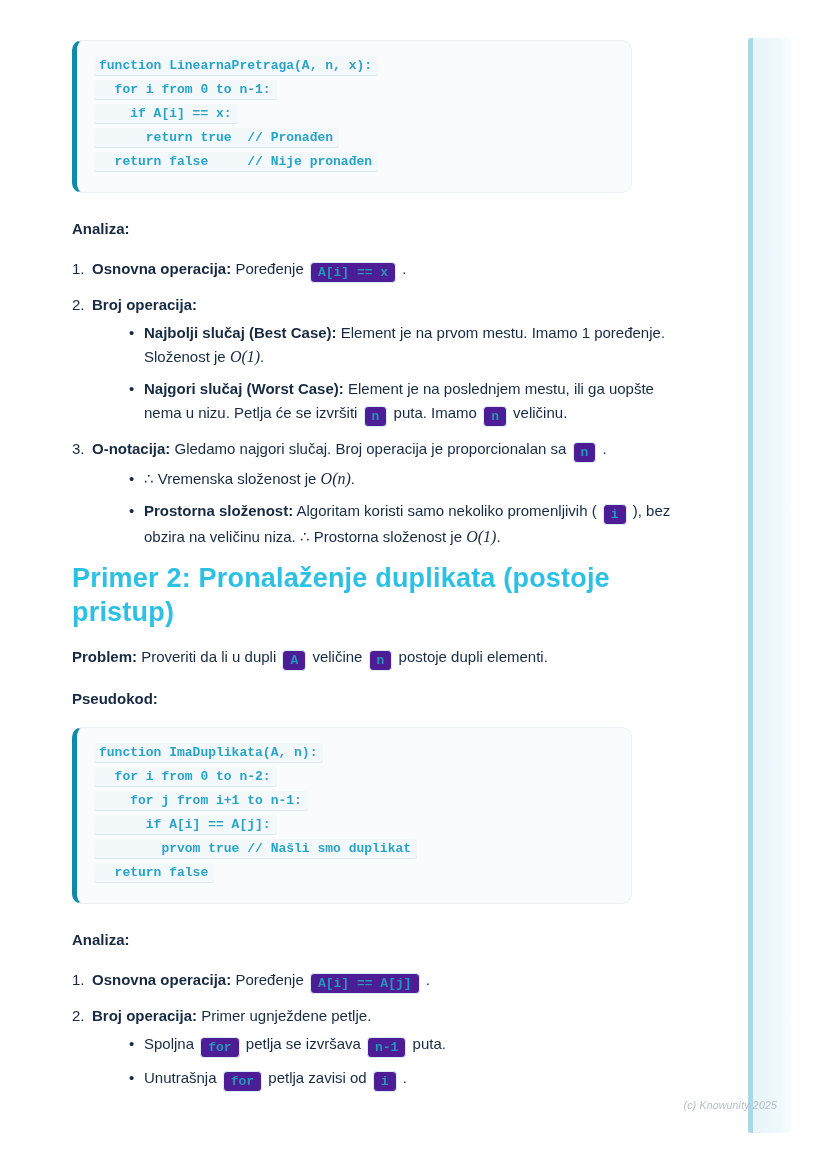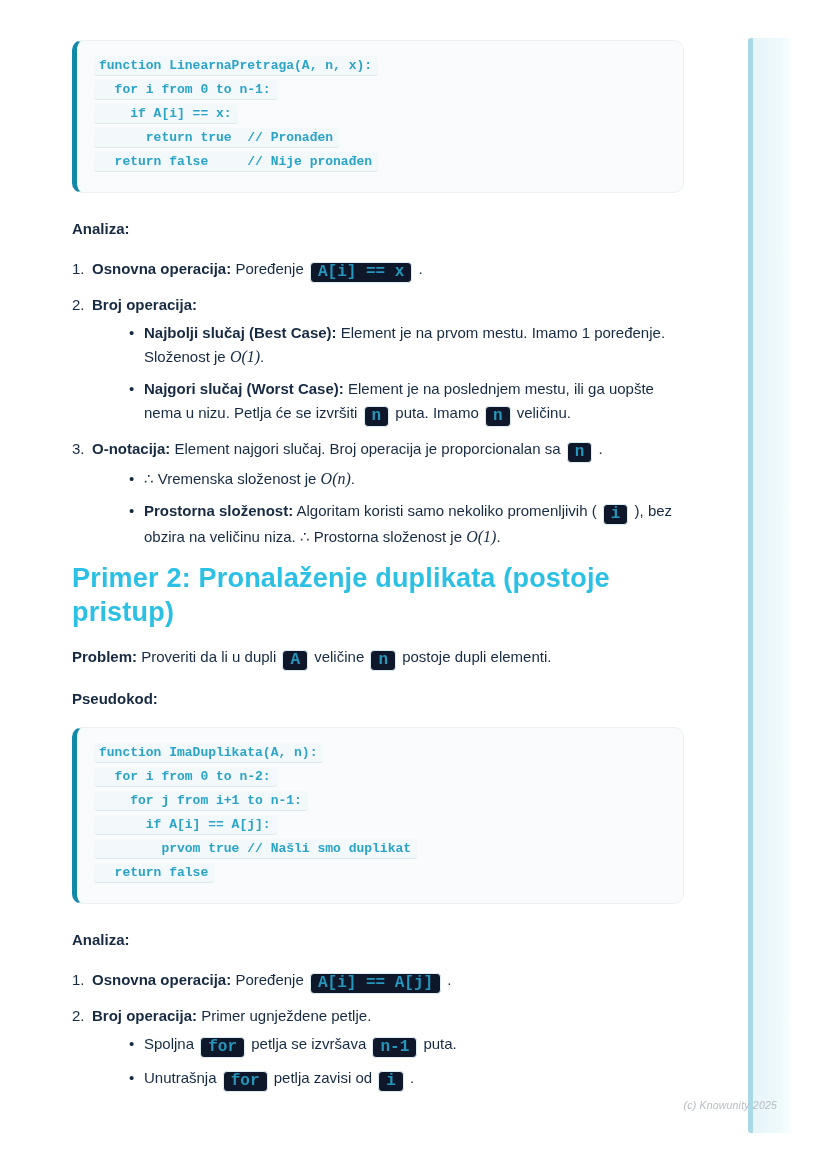--- a/index.html
+++ b/index.html
@@ -6,43 +6,43 @@
   body{
     width:828px;height:1171px;position:relative;overflow:hidden;
     background:#ffffff;
     font-family:"Liberation Sans",sans-serif;
     color:#172a42;
   }
   .content{position:absolute;left:72px;top:40px;width:632px;}
 
   
   .code-block{
-    box-sizing:border-box;width:612px;
+    box-sizing:border-box;width:560px;
     background:#f9fbfc;border:1px solid #edf1f3;border-left:5px solid #1389a8;
     border-radius:10px;padding:15px 14px 16px 17px;margin:0 0 24px;
   }
   .code-line{line-height:21px;font-size:0;}
   .code-chip{
     display:inline-block;white-space:pre;
     font-family:"Liberation Mono","DejaVu Sans Mono",monospace;
     font-weight:bold;font-size:13px;line-height:17px;color:#29a3c7;
     background:#f3f9fb;box-shadow:0 1px 0 #dce8ec;border-radius:3px;
     padding:1px 6px 1px 5px;
   }
 
   
   .block-para{font-size:15px;line-height:24px;margin:0 0 16px;}
   .run-b{font-weight:bold;}
   .run-t{font-weight:normal;}
   .math{font-family:"Liberation Serif",serif;font-style:italic;font-size:16px;}
   .chip{
     display:inline-block;vertical-align:-2px;
     font-family:"Liberation Mono","DejaVu Sans Mono",monospace;
-    font-weight:bold;font-size:16px;line-height:13px;color:#2596bc;
-    background:#0f172a;border:1px solid #dceef3;border-radius:4px;
+    font-weight:bold;font-size:13px;line-height:13px;color:#2596bc;
+    background:#4c1d95;border:1px solid #dceef3;border-radius:4px;
     padding:3px 7px;margin:0 2px;
   }
 
   .section-h2{
     color:#2bc0e4;font-size:27px;line-height:34px;font-weight:bold;
     margin:0 0 16px;letter-spacing:0.2px;
   }
 
   
   ol.num-list{list-style:none;margin:0 0 12px;padding:0;counter-reset:item;}
@@ -94,21 +94,21 @@
         <div><span class="run-b">Osnovna operacija:</span><span class="run-t"> Poređenje </span><span class="chip">A[i] == x</span><span class="run-t"> .</span></div>
       </li>
       <li>
         <div><span class="run-b">Broj operacija:</span></div>
         <ul class="bullets">
           <li><span class="run-b">Najbolji slučaj (Best Case):</span><span class="run-t"> Element je na prvom mestu. Imamo 1 poređenje. Složenost je </span><span class="math">O(1)</span><span class="run-t">.</span></li>
           <li><span class="run-b">Najgori slučaj (Worst Case):</span><span class="run-t"> Element je na poslednjem mestu, ili ga uopšte nema u nizu. Petlja će se izvršiti </span><span class="chip">n</span><span class="run-t"> puta. Imamo </span><span class="chip">n</span><span class="run-t"> veličinu.</span></li>
         </ul>
       </li>
       <li>
-        <div><span class="run-b">O-notacija:</span><span class="run-t"> Element najgori slučaj. Broj operacija je proporcionalan sa </span><span class="chip">n</span><span class="run-t"> .</span></div>
+        <div><span class="run-b">O-notacija:</span><span class="run-t"> Gledamo najgori slučaj. Broj operacija je proporcionalan sa </span><span class="chip">n</span><span class="run-t"> .</span></div>
         <ul class="bullets">
           <li><span class="run-t">∴ Vremenska složenost je </span><span class="math">O(n)</span><span class="run-t">.</span></li>
           <li><span class="run-b">Prostorna složenost:</span><span class="run-t"> Algoritam koristi samo nekoliko promenljivih ( </span><span class="chip">i</span><span class="run-t"> ), bez obzira na veličinu niza. ∴ Prostorna složenost je </span><span class="math">O(1)</span><span class="run-t">.</span></li>
         </ul>
       </li>
     </ol>
     <h2 class="section-h2">Primer 2: Pronalaženje duplikata (postoje pristup)</h2>
     <p class="block-para"><span class="run-b">Problem:</span><span class="run-t"> Proveriti da li u dupli </span><span class="chip">A</span><span class="run-t"> veličine </span><span class="chip">n</span><span class="run-t"> postoje dupli elementi.</span></p>
     <p class="block-para"><span class="run-b">Pseudokod:</span></p>
     <div class="code-block">

